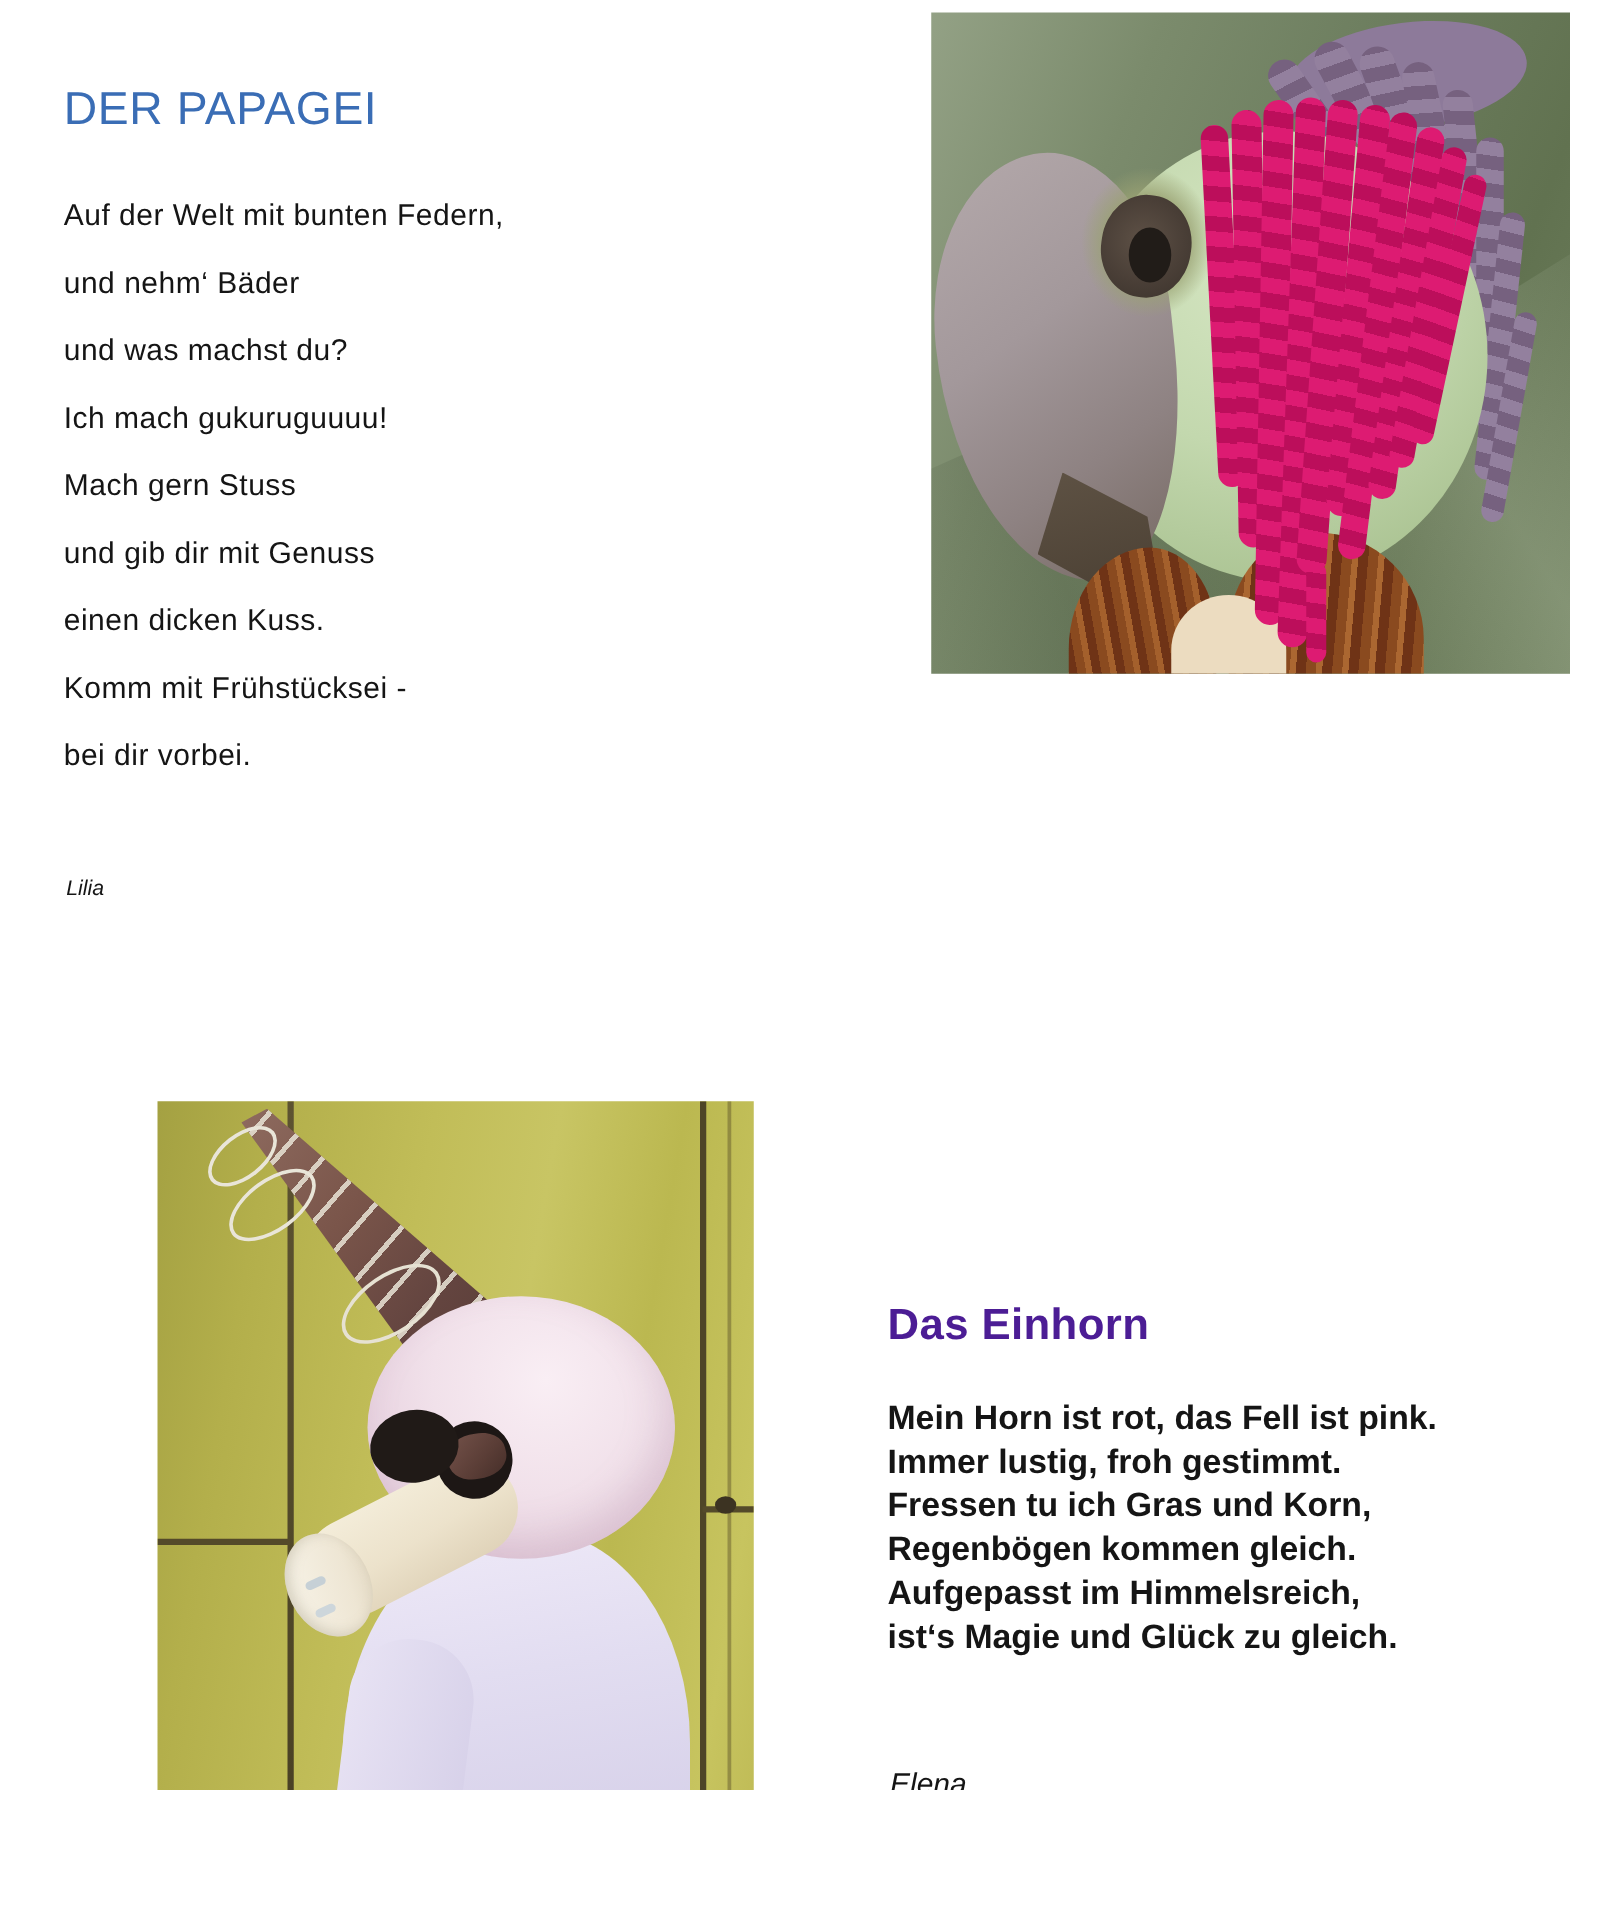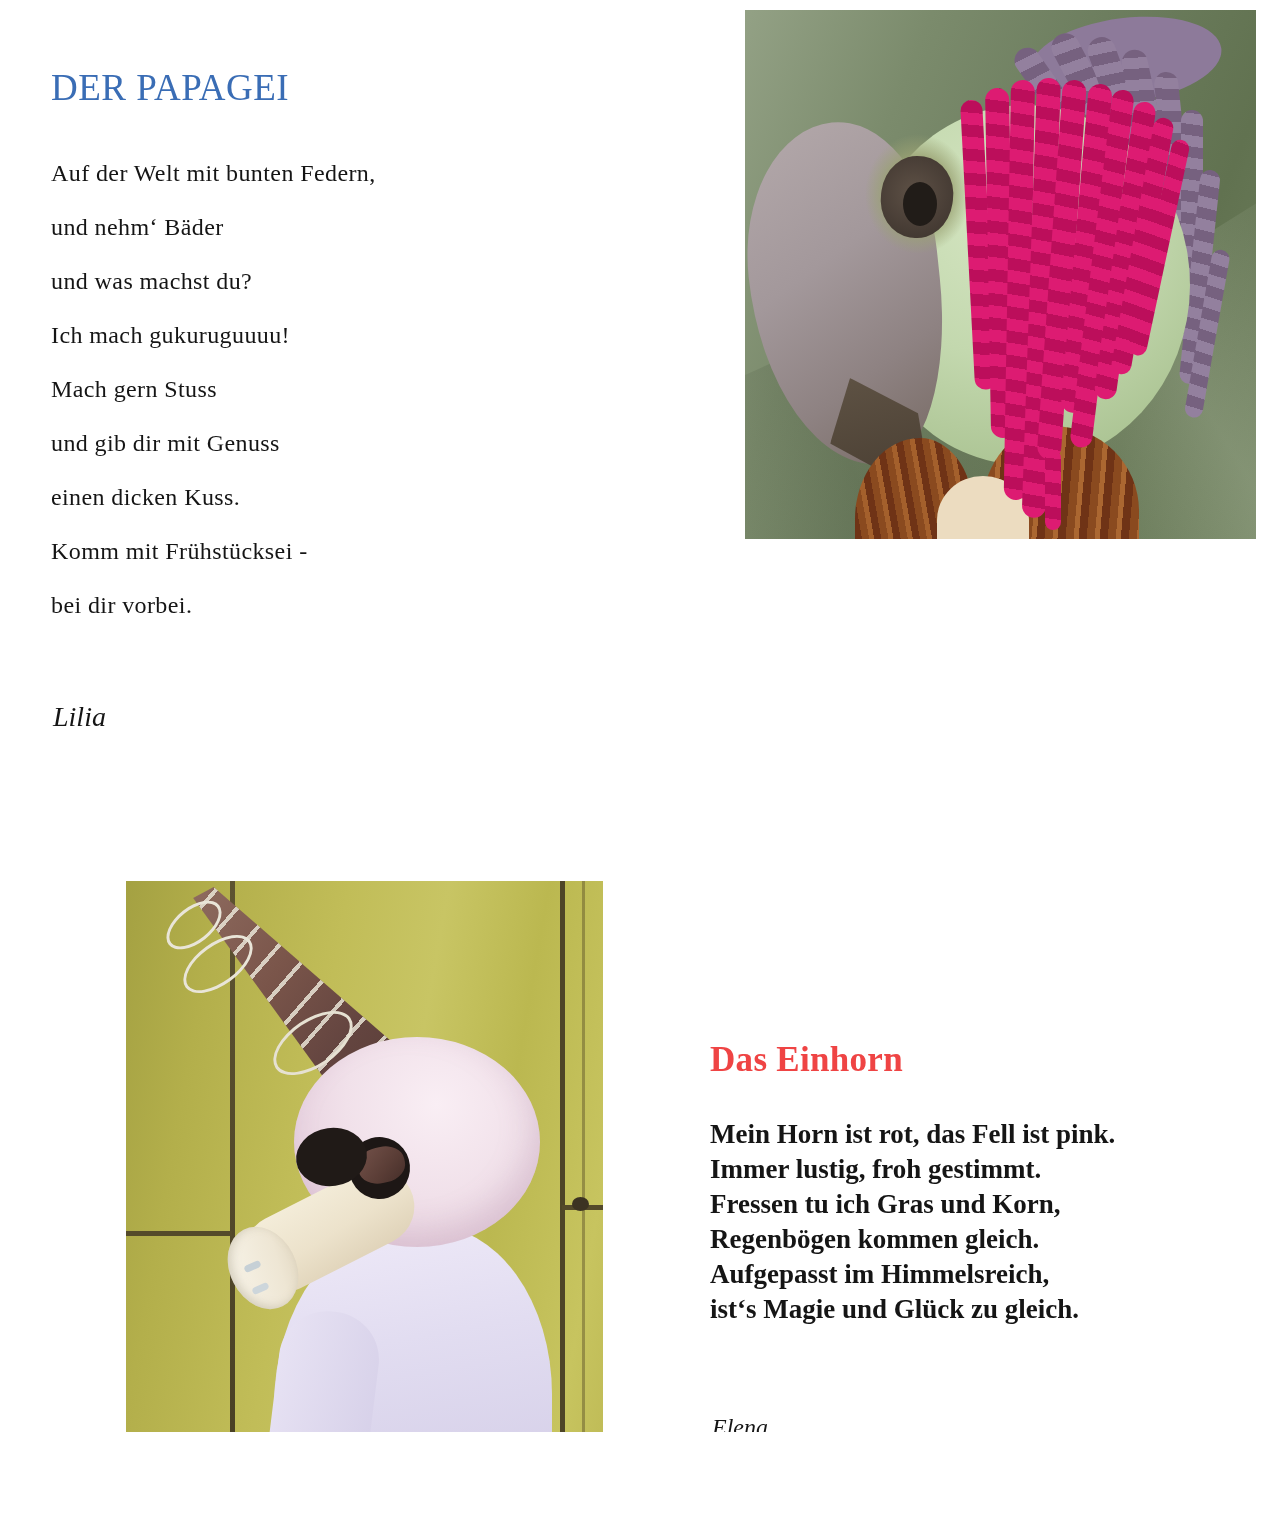--- a/index.html
+++ b/index.html
@@ -1,23 +1,23 @@
 <!DOCTYPE html>
 <html><head>
 <meta charset="utf-8">
 <style>
   html,body{margin:0;padding:0;background:#ffffff;}
   .page{position:relative;width:1280px;height:1432px;background:#ffffff;overflow:hidden;
-        font-family:Liberation Serif, serif;color:#151515;}
+        font-family:Liberation Sans, sans-serif;color:#151515;}
 
   
   .abs{position:absolute;}
   #title-papagei{left:51px;top:66px;font-size:37px;font-weight:400;letter-spacing:.5px;white-space:nowrap;}
   #poem-left{left:51px;top:146px;font-size:24px;line-height:54px;letter-spacing:.4px;}
-  #author-left{left:53px;top:701px;font-size:28px;font-style:italic;}
+  #author-left{left:53px;top:701px;font-size:17px;font-style:italic;}
   #title-einhorn{left:710px;top:1040px;font-size:35px;font-weight:700;letter-spacing:.3px;white-space:nowrap;}
   #poem-right{left:710px;top:1117px;font-size:27px;line-height:35px;font-weight:700;}
   #author-right{left:712px;top:1414px;font-size:24px;font-style:italic;}
   .poem-line{white-space:nowrap;}
 
   
   .photo{position:absolute;overflow:hidden;}
   .photo div{position:absolute;}
 
   
@@ -162,21 +162,21 @@
     <div class="un-head"></div>
     <div class="un-snout"></div>
     <div class="un-snout-cap"></div>
     <div class="un-nostril1"></div>
     <div class="un-nostril2"></div>
     <div class="un-eye-right"></div>
     <div class="un-bridge"></div>
     <div class="un-eye-left"></div>
   </div>
 
-  <div class="abs" id="title-einhorn" style="color: #ef4444;">Das Einhorn</div>
+  <div class="abs" id="title-einhorn" style="color: #4c1d95;">Das Einhorn</div>
   <div class="abs" id="poem-right">
     <div class="poem-line">Mein Horn ist rot, das Fell ist pink.</div>
     <div class="poem-line">Immer lustig, froh gestimmt.</div>
     <div class="poem-line">Fressen tu ich Gras und Korn,</div>
     <div class="poem-line">Regenbögen kommen gleich.</div>
     <div class="poem-line">Aufgepasst im Himmelsreich,</div>
     <div class="poem-line">ist‘s Magie und Glück zu gleich.</div>
   </div>
   <div class="abs" id="author-right">Elena</div>
 

